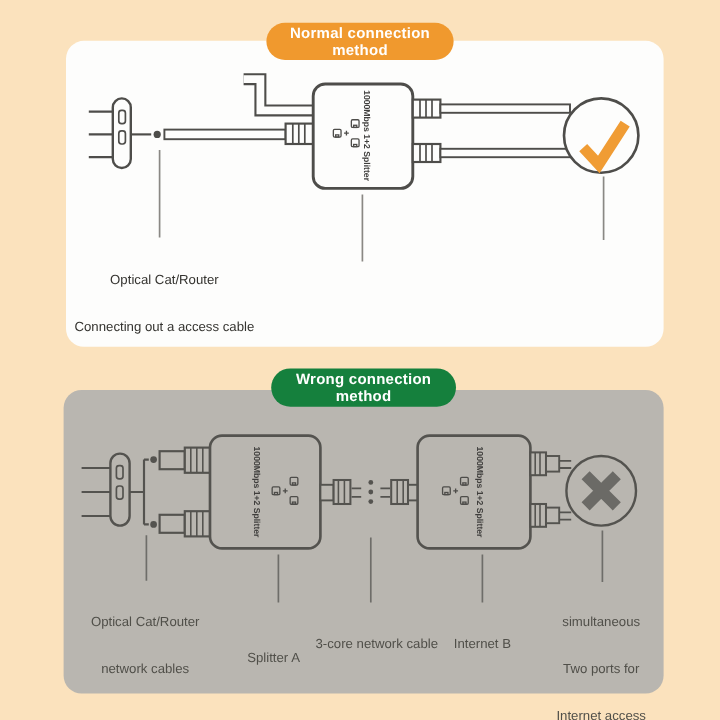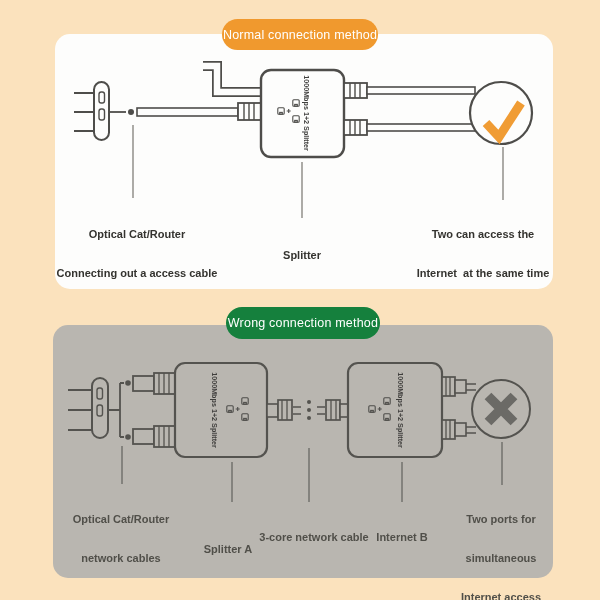--- a/index.html
+++ b/index.html
@@ -8,30 +8,30 @@
     background:#fbe2bd;
     font-family:"Liberation Sans", sans-serif;
     position:relative;overflow:hidden;
   }
   .canvas{position:absolute;inset:0;width:600px;height:600px;}
   .panel{position:absolute;border-radius:15px;}
   .panel-normal{left:55px;top:34px;width:498px;height:255px;background:#fdfdfc;}
   .panel-wrong{left:53px;top:325px;width:500px;height:253px;background:#b9b6b0;}
   .badge{
     position:absolute;z-index:5;
-    color:#ffffff;font-weight:normal;font-size:12.5px;letter-spacing:.2px;
+    color:#ffffff;font-weight:bold;font-size:12.5px;letter-spacing:.2px;
     text-align:center;border-radius:17px;
     display:flex;align-items:center;justify-content:center;
   }
   .badge-normal{left:222px;top:19px;width:156px;height:31px;background:#f0992e;}
   .badge-wrong{left:226px;top:307px;width:154px;height:32px;background:#15803d;}
   svg.diagram{position:absolute;left:0;top:0;z-index:3;}
   .lbl{
     position:absolute;z-index:4;
-    font-weight:bold;font-size:11px;line-height:13px;
+    font-weight:normal;font-size:11px;line-height:13px;
     text-align:center;white-space:pre-wrap;
   }
   .lbl-dark{color:#34332f;}
   .lbl-gray{color:#504f49;}
 </style>
 </head>
 <body>
 
 <div class="canvas">
 
@@ -169,40 +169,33 @@
     </g>
   </svg>
 
   <div class="badge badge-normal">Normal connection method</div>
   <div class="badge badge-wrong">Wrong connection method</div>
 
   <div class="lbl lbl-dark" style="left:37px;top:202px;width:200px">
     <div>Optical Cat/Router</div>
     <div>Connecting out a access cable</div>
   </div>
-  <div class="lbl lbl-dark" style="left:252px;top:223px;width:100px">
-    <div>Splitter</div>
-  </div>
-  <div class="lbl lbl-dark" style="left:398px;top:202px;width:170px">
-    <div>Two can access the</div>
-    <div>Internet  at the same time</div>
-  </div>
 
   <div class="lbl lbl-gray" style="left:31px;top:487px;width:180px">
     <div>Optical Cat/Router</div>
     <div>network cables</div>
   </div>
   <div class="lbl lbl-gray" style="left:178px;top:517px;width:100px">
     <div>Splitter A</div>
   </div>
   <div class="lbl lbl-gray" style="left:244px;top:505px;width:140px">
     <div>3-core network cable</div>
   </div>
   <div class="lbl lbl-gray" style="left:352px;top:505px;width:100px">
     <div>Internet B</div>
   </div>
   <div class="lbl lbl-gray" style="left:431px;top:487px;width:140px">
+    <div>simultaneous</div>
     <div>Two ports for</div>
-    <div>simultaneous</div>
     <div>Internet access</div>
   </div>
 
 </div>
 
 </body></html>

